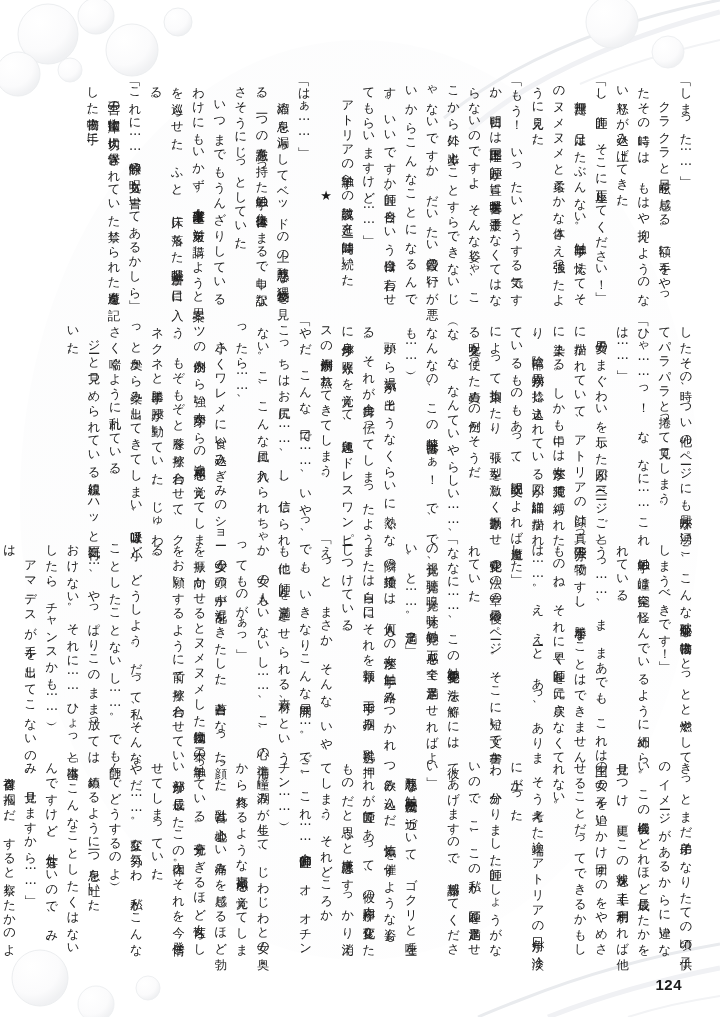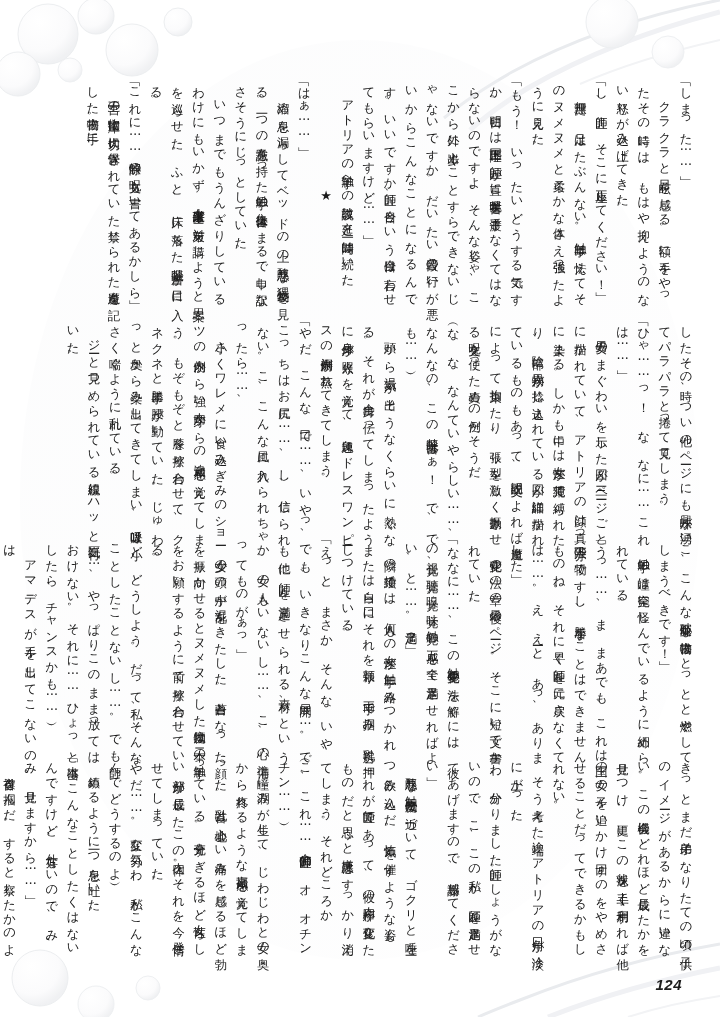--- a/index.html
+++ b/index.html
@@ -74,21 +74,20 @@
   #page-number {
     position: absolute;
     right: 38px;
     bottom: 24px;
     font-family: "Liberation Sans", sans-serif;
     font-size: 15px;
     font-weight: bold;
     color: #1d1d1d;
     letter-spacing: 0.5px;
     z-index: 3;
-    font-style: italic;
   }
 </style>
 </head>
 <body>
 
 <div id="bg-decoration">
   <svg viewBox="0 0 720 1017" xmlns="http://www.w3.org/2000/svg" aria-hidden="true">
     <defs>
       <radialGradient id="bub" cx="35%" cy="30%" r="70%">
         <stop offset="0%" stop-color="#ffffff"></stop>

